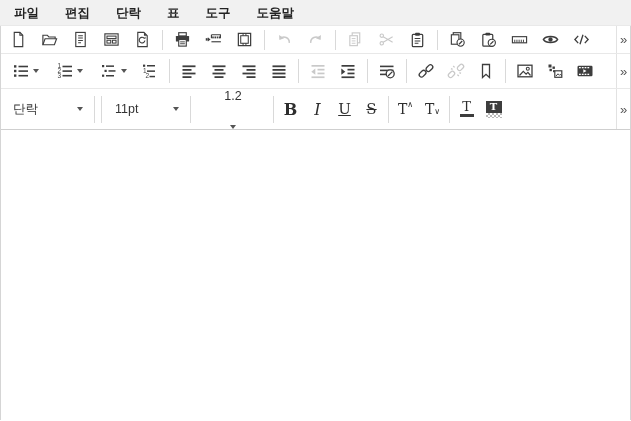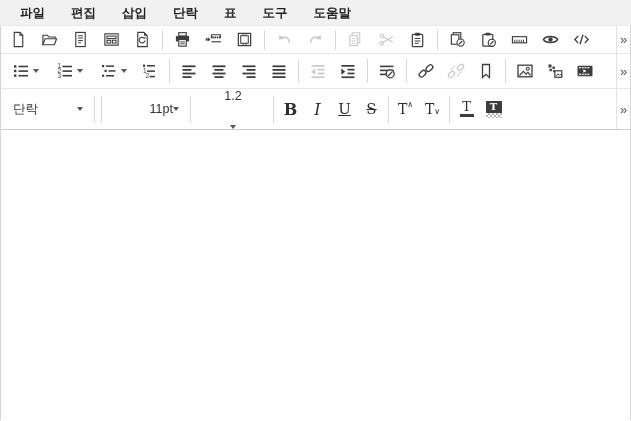--- a/index.html
+++ b/index.html
@@ -2,21 +2,21 @@
 <html><head>
 <meta charset="utf-8">
 <style>
   * { margin:0; padding:0; box-sizing:border-box; }
   html,body { background:#fff; }
   body { font-family:"Liberation Sans","DejaVu Sans",sans-serif; }
   .editor { width:631px; height:421px; background:#fff; overflow:hidden; }
 
   
   .menubar { height:26px; background:#f1f1f1; border-bottom:1px solid #e9e9e9;
-             display:flex; align-items:stretch; padding-left:7px; }
+             display:flex; align-items:stretch; padding-left:1px; }
   .menu-item { padding:0 13px; font-size:12.5px; font-weight:600; color:#222;
                line-height:26px; cursor:default; white-space:nowrap; }
 
   
   .frame { height:394px; border-left:1px solid #d5d5d5; border-right:1px solid #d5d5d5;
            display:flex; flex-direction:column; }
 
   .toolbar-row { display:flex; align-items:stretch; border-bottom:1px solid #e8e8e8; background:#fff; }
   .row1 { height:28px; } .row2 { height:35px; } .row3 { height:41px; border-bottom:1px solid #cfcfcf; }
   .tools { flex:1 1 auto; display:flex; align-items:center; overflow:hidden; padding-left:2px; }
@@ -32,21 +32,21 @@
   .row1 .sep { height:20px; } .row2 .sep { height:24px; } .row3 .sep { height:27px; margin:0 3px; }
 
   .caret { width:0; height:0; border-left:3.5px solid transparent;
            border-right:3.5px solid transparent; border-top:4.5px solid #555; }
   .caret.sm { border-left-width:3px; border-right-width:3px; border-top-width:4px; }
 
   
   .select { display:flex; align-items:center; justify-content:space-between;
             padding:0 8px 0 10px; height:100%; cursor:pointer; flex:0 0 auto; }
   .select .val { font-size:12.5px; color:#333; white-space:nowrap; }
-  .w-block { width:88px; } .w-font { width:82px; } .w-size { width:82px;justify-content:flex-end; } .w-lh { width:76px;flex-direction:column; }
+  .w-block { width:88px; } .w-font { width:82px; } .w-size { width:82px; } .w-lh { width:76px;flex-direction:column; }
 
   
   .fmt { width:27px; height:30px; display:flex; align-items:center; justify-content:center;
          flex:0 0 auto; cursor:pointer; color:#2e2e2e;
          font-family:"DejaVu Serif","Liberation Serif",serif; }
   .fmt .b  { font-weight:bold; font-size:16px; }
   .fmt .i  { font-style:italic; font-size:16px; }
   .fmt .u  { font-size:15px; text-decoration:underline; }
   .fmt .s  { font-size:15px; text-decoration:line-through; }
   .fmt .t-main { font-size:14px; }
@@ -70,21 +70,20 @@
   svg { display:block; }
 </style>
 </head>
 <body>
 
 <div class="editor">
 
   <div class="menubar">
     <div class="menu-item">파일</div>
     <div class="menu-item">편집</div>
-    <div class="menu-item">삽입</div>
     <div class="menu-item">단락</div>
     <div class="menu-item">표</div>
     <div class="menu-item">도구</div>
     <div class="menu-item">도움말</div>
   </div>
 
   <div class="frame">
 
     <div class="toolbar-row row1">
       <div class="tools">

